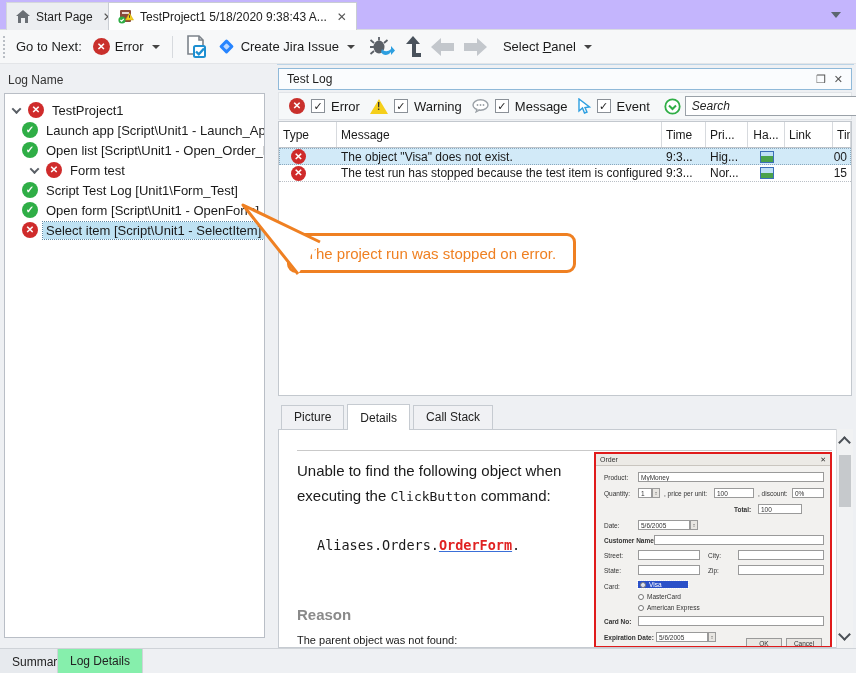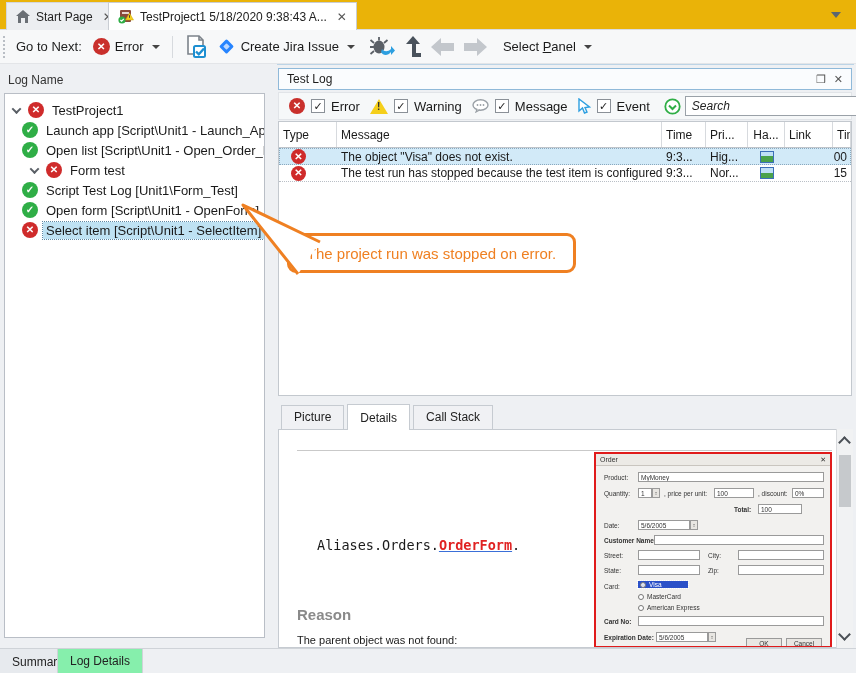--- a/index.html
+++ b/index.html
@@ -1,21 +1,21 @@
 <!DOCTYPE html>
 <html><head>
 <meta charset="utf-8">
 <style>
   * { box-sizing: border-box; margin: 0; padding: 0; }
   html,body { width:856px; height:673px; }
   body { font-family:"Liberation Sans", sans-serif; background:#eef0f3; position:relative; overflow:hidden; color:#1a1a1a; }
   .app { position:absolute; inset:0; width:856px; height:673px; background:#eef0f3; }
 
   
-  .tabbar { position:absolute; left:0; top:0; width:856px; height:30px; background:#eab308; border-bottom:1px solid #d9dce1; }
+  .tabbar { position:absolute; left:0; top:0; width:856px; height:30px; background:#c4b5fd; border-bottom:1px solid #d9dce1; }
   .tab { position:absolute; top:2px; height:28px; display:flex; align-items:center; gap:6px; padding:0 9px; font-size:12px; color:#222; cursor:default; }
   .tab.inactive { background:#eceef1; border:1px solid #d4d7dc; border-bottom:none; }
   .tab.active { background:#ffffff; border:1px solid #c9cdd3; border-bottom:none; z-index:2; }
   .tab .closex { color:#555; font-size:12px; margin-left:4px; }
   .tab-menu-btn { position:absolute; right:14px; top:10px; width:12px; height:10px; }
   .home-ic { width:14px; height:13px; }
   .logtab-ic { width:16px; height:15px; position:relative; }
 
   
   .toolbar { position:absolute; left:0; top:30px; width:856px; height:34px; background:#f7f8f9; border-bottom:1px solid #e3e5e8; display:flex; align-items:center; font-size:13px; }
@@ -329,20 +329,23 @@
     </div>
 
     <div class="dtabs">
       <div class="dtab">Picture</div>
       <div class="dtab active">Details</div>
       <div class="dtab">Call Stack</div>
     </div>
 
     <div class="dbody">
       <div class="dhr"></div>
+      <div class="dtext">
+        <span>Unable to find the following object when executing the </span><span class="codefont">ClickButton</span><span> command:</span>
+      </div>
       <div class="codeblock">
         <div><span>Aliases.Orders.</span><a class="lnk-red">OrderForm</a><span>.</span></div>
       </div>
       <div class="reason-h">Reason</div>
       <div class="reason-t">The parent object was not found:</div>
 
       <div class="orderimg">
         <div class="o-title">
           <span>Order</span>
           <span class="x">✕</span>

